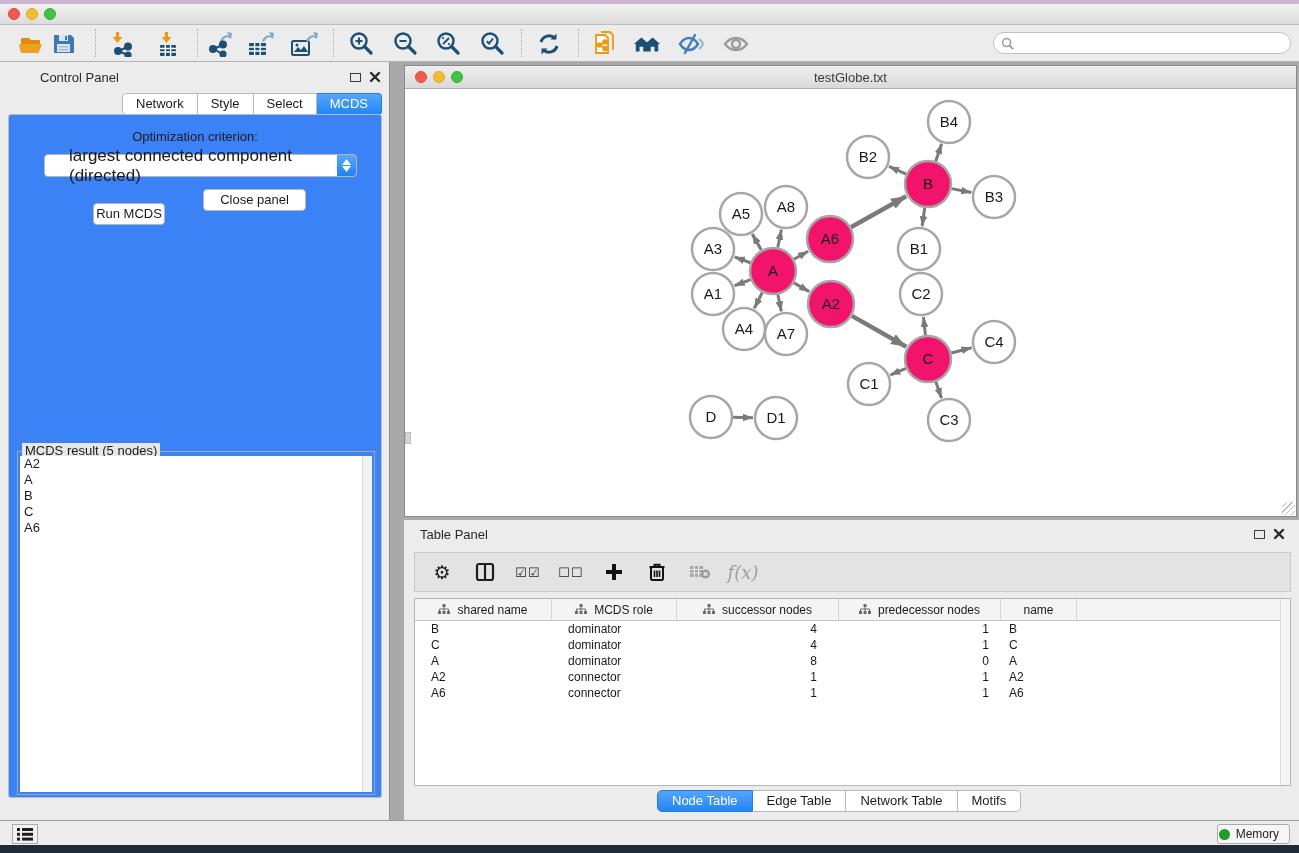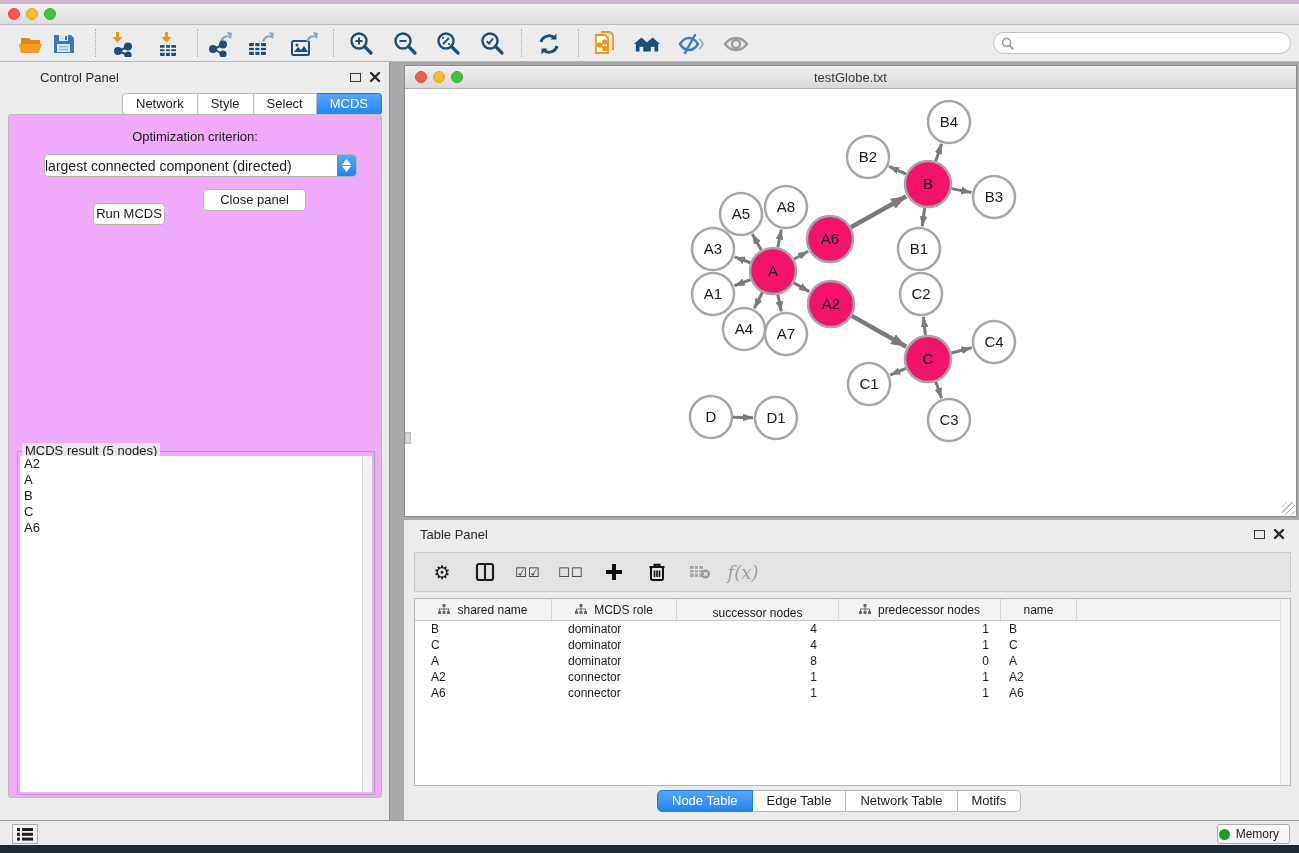--- a/index.html
+++ b/index.html
@@ -34,24 +34,24 @@
   .control-panel { position:absolute; left:0; top:0; width:390px; height:758px; background:#ececec; border-right:1px solid #8f8f8f; }
   .cp-title { position:absolute; left:24px; top:8px; font-size:13px; color:#2a2a2a;margin-left:16px; }
   .win-btns { position:absolute; display:flex; gap:8px; align-items:center; }
   .cp-btns { right:8px; top:9px; }
   .float-icon { width:11px; height:9px; border:1.5px solid #3a3a3a; background:transparent; display:inline-block; }
   .tabs { position:absolute; left:78px; top:31px; display:flex;padding-left:44px; }
   .tab { height:22px; line-height:20px; padding:0 13px; background:#ffffff; border:1px solid #b9b9b9; border-left:none; font-size:13px; color:#1a1a1a; }
   .tab:first-child { border-left:1px solid #b9b9b9; border-radius:4px 0 0 4px; }
   .tab:last-child { border-radius:0 4px 4px 0; }
   .tab.active { background:linear-gradient(#55a6fb,#2286f4); border-color:#1f7ce0; color:#ffffff; }
-  .cp-content { position:absolute; left:8px; top:52px; width:374px; height:684px; background:#f0abfc; border:1px solid #bcbcbc; border-radius:3px; }
+  .cp-content { position:absolute; left:8px; top:52px; width:374px; height:684px; background:#3b82f6; border:1px solid #bcbcbc; border-radius:3px; }
   .opt-label { position:absolute; left:0; right:0; top:14px; text-align:center; font-size:13px; }
   .combo { position:absolute; left:35px; top:39px; width:313px; height:23px; background:#ffffff; border:1px solid #b5b5b5; border-radius:4px; display:flex; align-items:center; }
-  .combo .val { flex:1; padding-left:0; font-size:14px; }
+  .combo .val { flex:1; padding-left:24px; font-size:17px; }
   .combo .stepper { width:19px; height:21px; background:linear-gradient(#58a8fc,#2081f2); border-radius:0 3px 3px 0; display:flex; flex-direction:column; align-items:center; justify-content:center; gap:1px; }
   .btn { position:absolute; height:22px; background:#ffffff; border:1px solid #b5b5b5; border-radius:4px; font-size:13px; text-align:center; line-height:20px; color:#1a1a1a; }
   .fieldset-box { position:absolute; left:8px; top:336px; width:358px; height:344px; border:1px solid #a8a8a8; }
   .fieldset-box .legend { position:absolute; left:4px; top:-9px; background:#e7e7e7; padding:0 3px; font-size:13px; }
   .result-list { position:absolute; left:2px; top:4px; width:344px; height:336px; background:#ffffff; font-size:13px; }
   .result-list .item { height:16px; line-height:16px; padding-left:4px; }
   .result-scroll { position:absolute; right:2px; top:4px; width:10px; height:336px; background:#f2f2f2; border-left:1px solid #dadada; }
 
   
   .net-window { position:absolute; left:404px; top:3px; width:893px; height:452px; background:#ffffff; border:1px solid #8a8a8a; }
@@ -70,21 +70,21 @@
   .tp-btns { right:14px; top:8px; }
   .tp-toolbar { position:absolute; left:10px; top:32px; width:877px; height:40px; background:#e3e3e3; border:1px solid #c9c9c9; display:flex; align-items:center; gap:17px; padding-left:14px; }
   .tpi { width:26px; height:26px; display:flex; align-items:center; justify-content:center; font-size:19px; color:#1d1d1d; }
   .tpi.disabled { color:#9e9e9e; }
   .fx { font-family:"DejaVu Serif", serif; font-style:italic; font-size:18px; color:#9e9e9e; }
   .data-table { position:absolute; left:10px; top:78px; width:877px; height:188px; background:#ffffff; border:1px solid #b5b5b5; overflow:hidden; }
   .thead { display:flex; height:22px; background:#f4f4f4; border-bottom:1px solid #c4c4c4; font-size:12px; color:#1a1a1a; }
   .th { display:flex; align-items:center; justify-content:center; gap:7px; border-right:1px solid #d6d6d6; }
   .trow { display:flex; height:16px; font-size:12px; }
   .td { line-height:16px; white-space:nowrap; overflow:hidden; }
-  .c0 { width:137px; } .c1 { width:125px; } .c2 { width:162px;flex-direction:column; } .c3 { width:162px; } .c4 { width:76px; }
+  .c0 { width:137px; } .c1 { width:125px; } .c2 { width:162px; } .c3 { width:162px; } .c4 { width:76px; }
   .td.c0 { padding-left:16px; } .td.c1 { padding-left:16px; }
   .td.c2 { text-align:right; padding-right:22px; } .td.c3 { text-align:right; padding-right:12px; }
   .td.c4 { padding-left:8px; }
   .table-scroll { position:absolute; right:0; top:0; width:10px; height:100%; background:#f5f5f5; border-left:1px solid #e0e0e0; }
   .bottom-tabs { position:absolute; left:253px; top:270px; display:flex; }
   .btab { height:22px; line-height:20px; padding:0 14px; background:#ffffff; border:1px solid #b7b7b7; border-left:none; font-size:13px; }
   .btab:first-child { border-left:1px solid #b7b7b7; border-radius:5px 0 0 5px; }
   .btab:last-child { border-radius:0 5px 5px 0; }
   .btab.active { background:linear-gradient(#54a5fb,#2285f4); border-color:#1f7ce0; color:#ffffff; }
 

